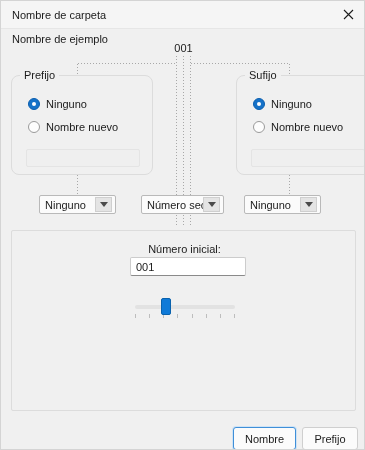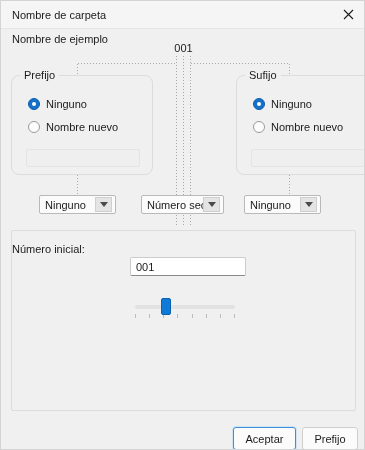--- a/index.html
+++ b/index.html
@@ -195,20 +195,21 @@
     box-sizing: border-box;
     border: 1px solid #dcdcdc;
     background: #f0f0f0;
     border-radius: 2px;
   }
 
   .center-label {
     position: absolute;
     left: 0;
     width: 345px;
+    text-align: center;
     font-size: 11px;
     color: #1b1b1b;
     white-space: nowrap;
   }
   #label-initial-number { top: 12px; }
   #label-number-length { top: 51px; }
 
   .number-input {
     position: absolute;
     left: 118px;
@@ -408,16 +409,16 @@
           <div class="slider-tick" style="left: 42px;"></div>
           <div class="slider-tick" style="left: 57px;"></div>
           <div class="slider-tick" style="left: 71px;"></div>
           <div class="slider-tick" style="left: 85px;"></div>
           <div class="slider-tick" style="left: 99px;"></div>
         </div>
       <div class="slider-thumb" style="left: 26px;"></div>
     </div>
   </div>
 
-  <div class="btn" id="btn-accept">Aceptar</div>
+  <div class="btn" id="btn-accept">Nombre</div>
   <div class="btn" id="btn-cancel">Prefijo</div>
 
 </div>
 
 </body></html>

